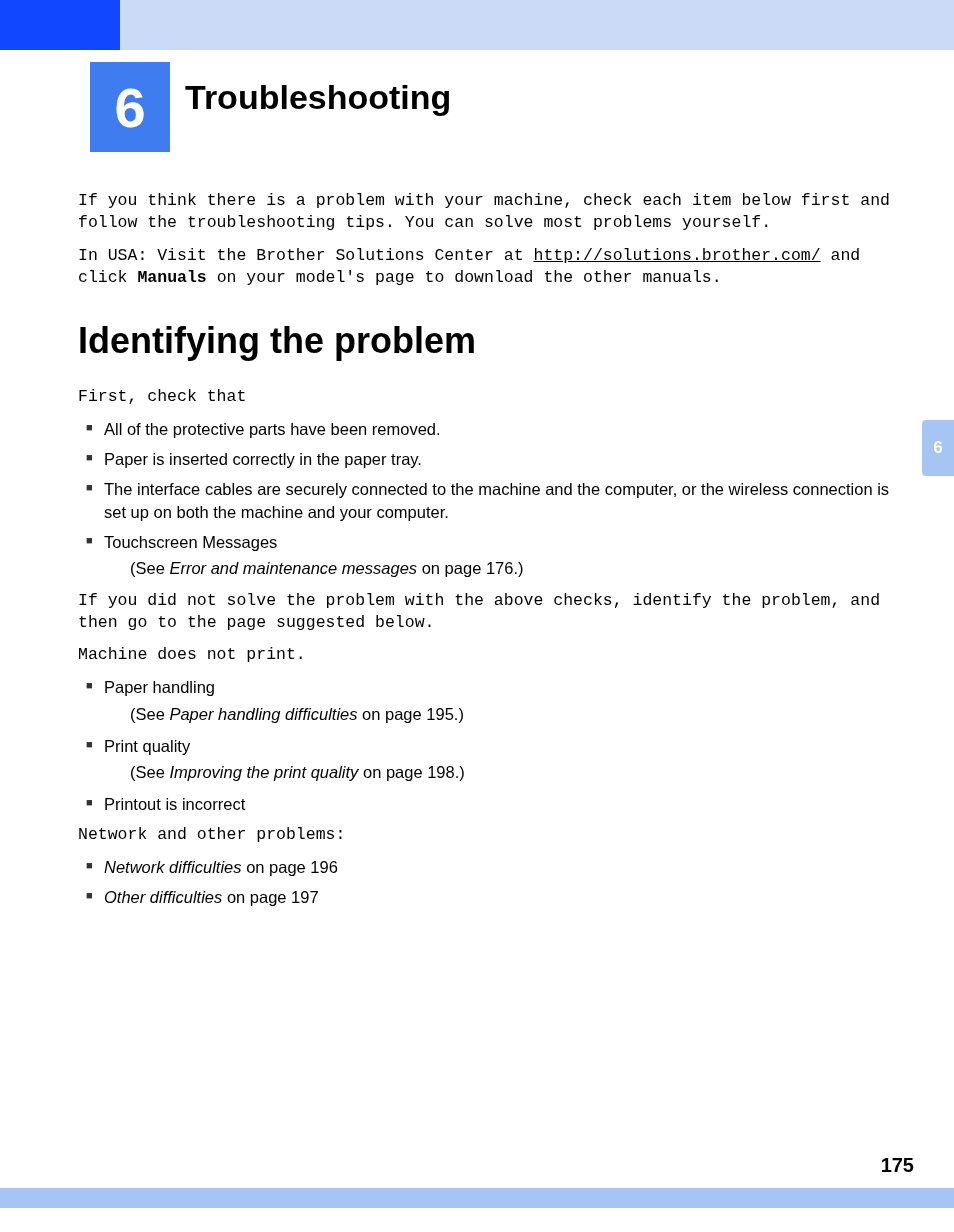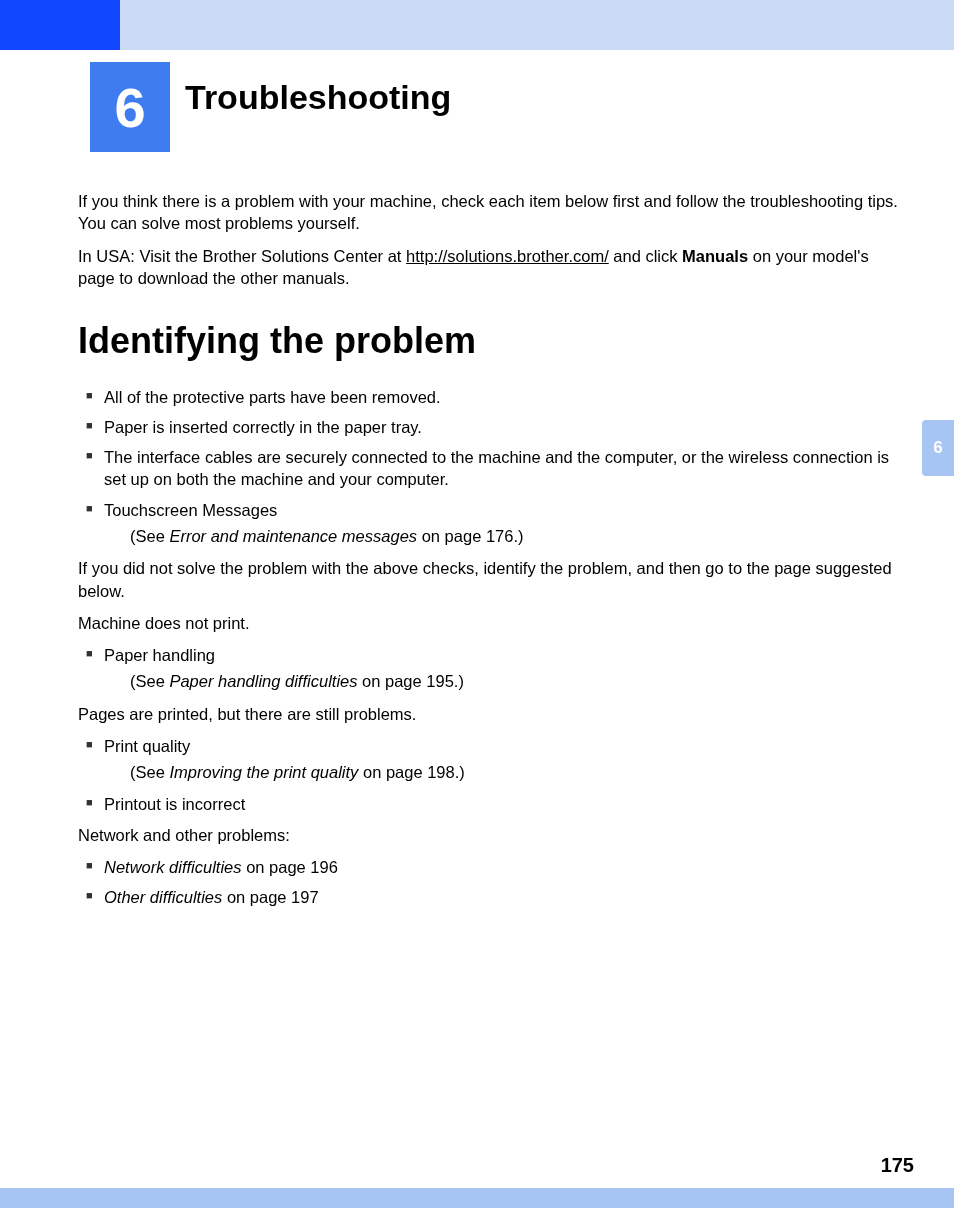--- a/index.html
+++ b/index.html
@@ -43,21 +43,21 @@
     font-weight: bold;
     text-align: right;
   }
   .content {
     position: absolute;
     left: 78px; top: 190px;
     width: 820px;
     font-size: 16.5px;
     line-height: 1.35;
   }
-  .content p { margin-bottom: 10px; }
+  .content p { margin-bottom: 10px; font-family: Liberation Mono, monospace; }
   .content h2 {
     font-size: 36px;
     font-weight: bold;
     margin-top: 28px;
     margin-bottom: 20px;
   }
   .underline { text-decoration: underline; }
   .bold { font-weight: bold; }
   .italic { font-style: italic; }
   .bullet-list { list-style: none; padding-left: 8px; }
@@ -105,20 +105,21 @@
 <div class="chapter-box">6</div>
 <h1 class="chapter-title">Troubleshooting</h1>
 
 <div class="content">
   <p>If you think there is a problem with your machine, check each item below first and follow the troubleshooting tips. You can solve most problems yourself.</p>
   <p>
     <span>In USA: Visit the Brother Solutions Center at </span><span class="underline">http://solutions.brother.com/</span><span> and click </span><span class="bold">Manuals</span><span> on your model's page to download the other manuals.</span>
   </p>
 
   <h2>Identifying the problem</h2>
+  <p>First, check that</p>
 
   <ul class="bullet-list">
     <li>All of the protective parts have been removed.</li>
     <li>Paper is inserted correctly in the paper tray.</li>
     <li>The interface cables are securely connected to the machine and the computer, or the wireless connection is set up on both the machine and your computer.</li>
     <li>
       <span>Touchscreen Messages</span>
       <div class="sub">
         <span>(See </span><span class="italic">Error and maintenance messages</span><span> on page 176.)</span>
       </div>
@@ -130,21 +131,20 @@
 
   <ul class="bullet-list">
     <li>
       <span>Paper handling</span>
       <div class="sub">
         <span>(See </span><span class="italic">Paper handling difficulties</span><span> on page 195.)</span>
       </div>
     </li>
   </ul>
 
-  <p>Pages are printed, but there are still problems.</p>
 
   <ul class="bullet-list">
     <li>
       <span>Print quality</span>
       <div class="sub">
         <span>(See </span><span class="italic">Improving the print quality</span><span> on page 198.)</span>
       </div>
     </li>
     <li>
       <span>Printout is incorrect</span>

